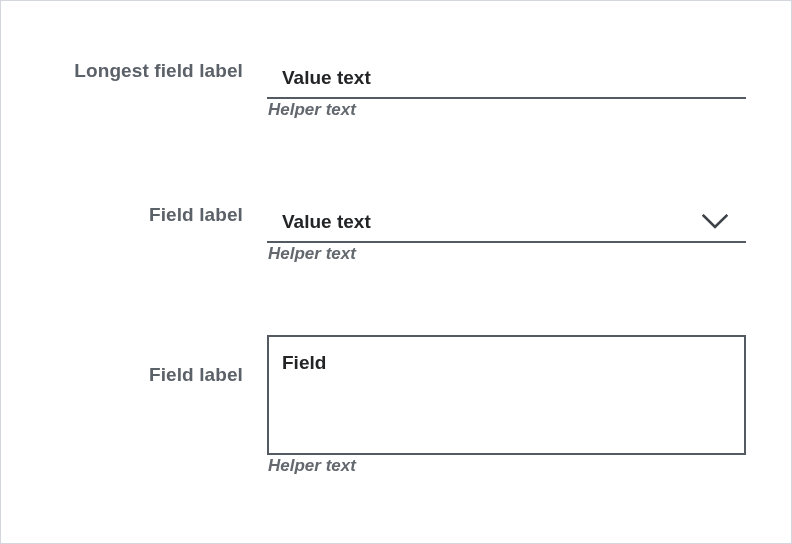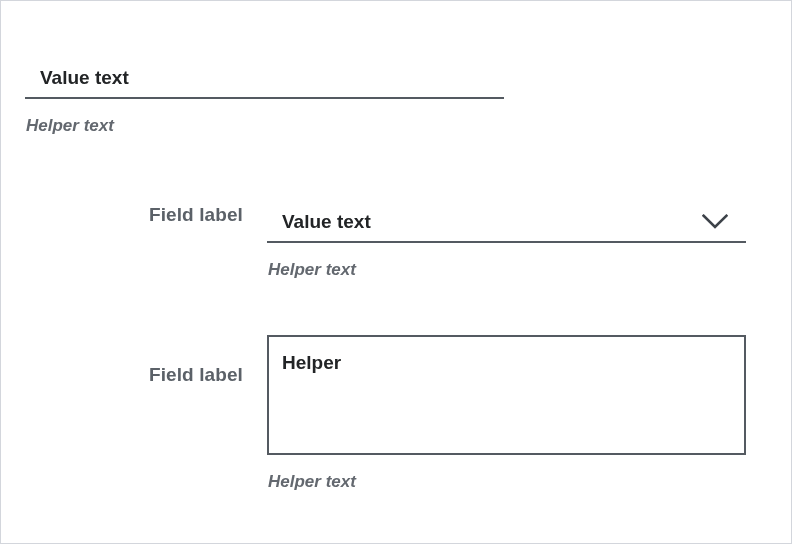--- a/index.html
+++ b/index.html
@@ -107,35 +107,36 @@
     white-space: nowrap;
   }
 
   
   .helper-text {
     color: #63686f;
     font-size: 17px;
     font-style: italic;
     line-height: 22px;
     padding-left: 1px;
-    margin-top: 16px;
+    margin-top: 0;
     white-space: nowrap;
   }
 
   
   #row-1 { top: 58px; }
   #row-2 { top: 202px; }
   #row-3 { top: 334px; }
 </style>
 </head>
 <body>
 
 <div class="page">
 
   <div class="form-row" id="row-1">
+    <div class="field-label">Longest field label</div>
 
     <div class="field-body">
       <div class="input-underline">
         <span class="input-value" title="Value text">Value text</span>
       </div>
       <div class="helper-text">Helper text</div>
     </div>
   </div>
 
   <div class="form-row" id="row-2">
@@ -152,19 +153,19 @@
       </div>
       <div class="helper-text">Helper text</div>
     </div>
   </div>
 
   <div class="form-row" id="row-3">
     <div class="field-label" style="padding-top:28px;">Field label</div>
 
     <div class="field-body">
       <div class="textarea-box">
-        <div class="textarea-value" title="Value">Helper</div>
+        <div class="textarea-value" title="Value">Field</div>
       </div>
       <div class="helper-text">Helper text</div>
     </div>
   </div>
 
 </div>
 
 </body></html>

